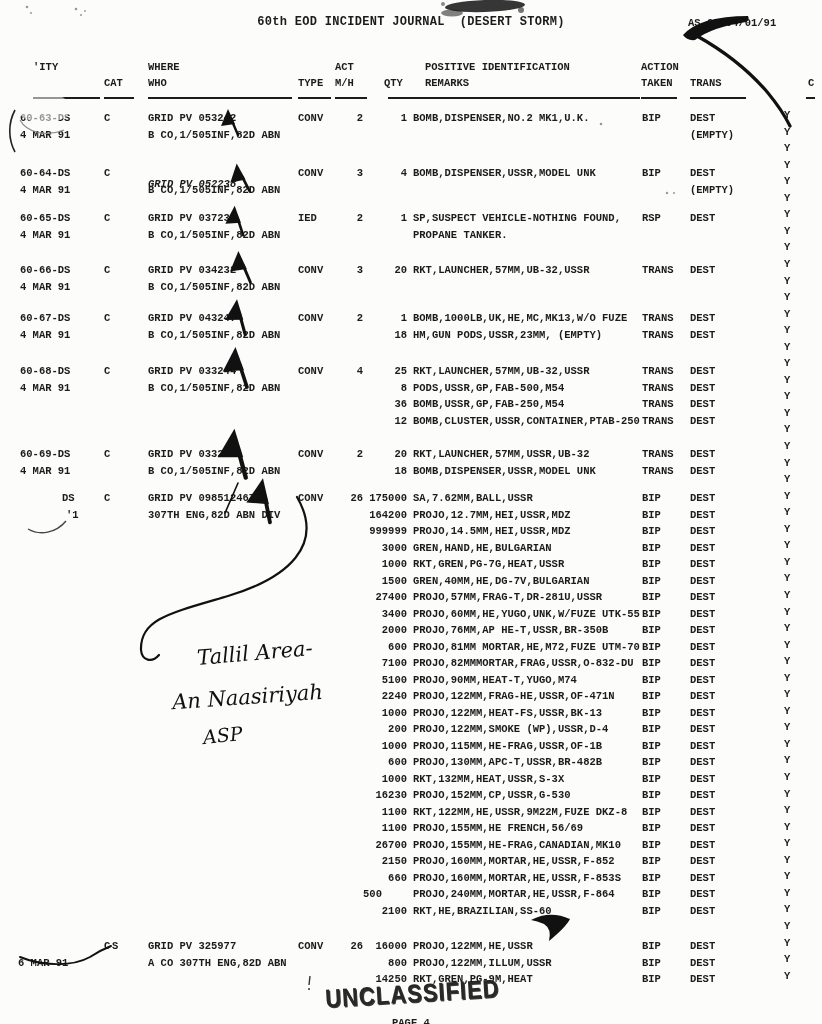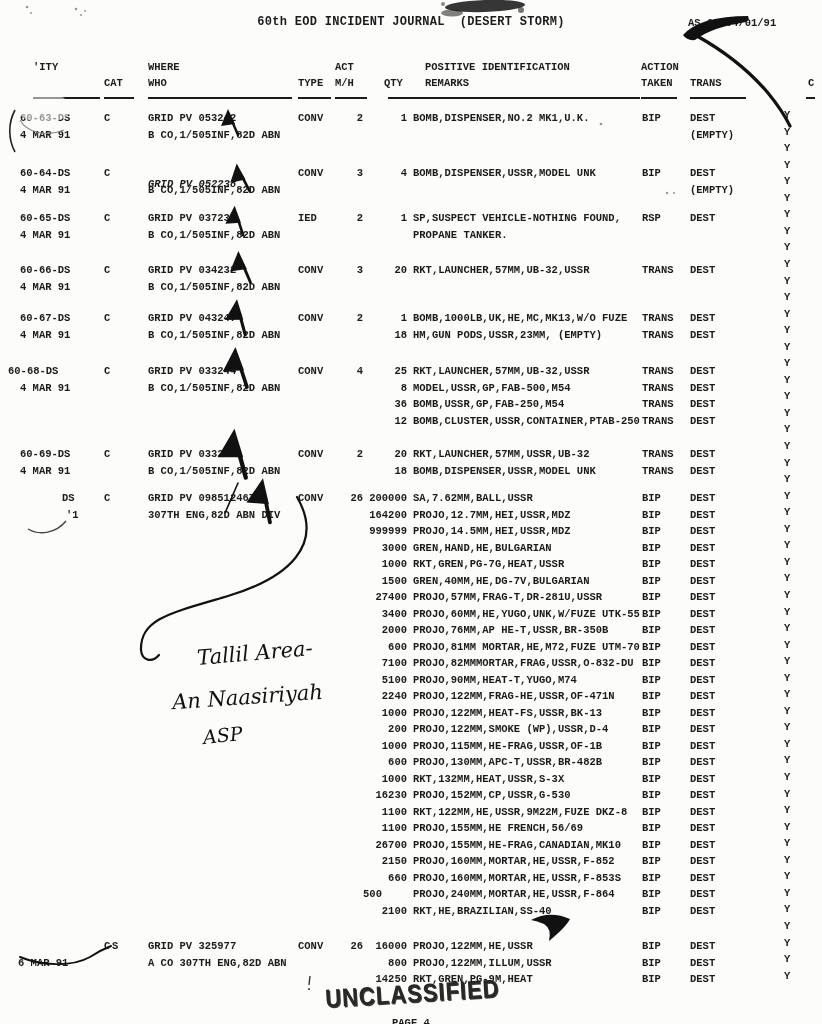--- a/index.html
+++ b/index.html
@@ -107,33 +107,33 @@
       <div class="t" style="left: 20px; top: 328.5px;">4 MAR 91</div>
       <div class="t" style="left: 148px; top: 328.5px;">B CO,1/505INF,82D ABN</div>
       <div class="t r" style="left: 338px; top: 312px; width: 69px;">1</div>
       <div class="t" style="left: 413px; top: 312px;">BOMB,1000LB,UK,HE,MC,MK13,W/O FUZE</div>
       <div class="t" style="left: 642px; top: 312px;">TRANS</div>
       <div class="t" style="left: 690px; top: 312px;">DEST</div>
       <div class="t r" style="left: 338px; top: 328.5px; width: 69px;">18</div>
       <div class="t" style="left: 413px; top: 328.5px;">HM,GUN PODS,USSR,23MM, (EMPTY)</div>
       <div class="t" style="left: 642px; top: 328.5px;">TRANS</div>
       <div class="t" style="left: 690px; top: 328.5px;">DEST</div>
-      <div class="t" style="left: 8px; top: 365px;">60-68-DS</div>
+      <div class="t" style="left: 20px; top: 365px;">60-68-DS</div>
       <div class="t" style="left: 104px; top: 365px;">C</div>
       <div class="t" style="left: 148px; top: 365px;">GRID PV 033244</div>
       <div class="t" style="left: 298px; top: 365px;">CONV</div>
       <div class="t r" style="left: 333px; top: 365px; width: 30px;">4</div>
       <div class="t" style="left: 20px; top: 381.5px;">4 MAR 91</div>
       <div class="t" style="left: 148px; top: 381.5px;">B CO,1/505INF,82D ABN</div>
       <div class="t r" style="left: 338px; top: 365px; width: 69px;">25</div>
       <div class="t" style="left: 413px; top: 365px;">RKT,LAUNCHER,57MM,UB-32,USSR</div>
       <div class="t" style="left: 642px; top: 365px;">TRANS</div>
       <div class="t" style="left: 690px; top: 365px;">DEST</div>
       <div class="t r" style="left: 338px; top: 381.5px; width: 69px;">8</div>
-      <div class="t" style="left: 413px; top: 381.5px;">MODEL,USSR,GP,FAB-500,M54</div>
+      <div class="t" style="left: 413px; top: 381.5px;">PODS,USSR,GP,FAB-500,M54</div>
       <div class="t" style="left: 642px; top: 381.5px;">TRANS</div>
       <div class="t" style="left: 690px; top: 381.5px;">DEST</div>
       <div class="t r" style="left: 338px; top: 398px; width: 69px;">36</div>
       <div class="t" style="left: 413px; top: 398px;">BOMB,USSR,GP,FAB-250,M54</div>
       <div class="t" style="left: 642px; top: 398px;">TRANS</div>
       <div class="t" style="left: 690px; top: 398px;">DEST</div>
       <div class="t r" style="left: 338px; top: 414.5px; width: 69px;">12</div>
       <div class="t" style="left: 413px; top: 414.5px;">BOMB,CLUSTER,USSR,CONTAINER,PTAB-250</div>
       <div class="t" style="left: 642px; top: 414.5px;">TRANS</div>
       <div class="t" style="left: 690px; top: 414.5px;">DEST</div>
@@ -152,21 +152,21 @@
       <div class="t" style="left: 413px; top: 464.5px;">BOMB,DISPENSER,USSR,MODEL UNK</div>
       <div class="t" style="left: 642px; top: 464.5px;">TRANS</div>
       <div class="t" style="left: 690px; top: 464.5px;">DEST</div>
       <div class="t" style="left: 62px; top: 492px;">DS</div>
       <div class="t" style="left: 104px; top: 492px;">C</div>
       <div class="t" style="left: 148px; top: 492px;">GRID PV 0985124678</div>
       <div class="t" style="left: 298px; top: 492px;">CONV</div>
       <div class="t r" style="left: 333px; top: 492px; width: 30px;">26</div>
       <div class="t" style="left: 66px; top: 508.5px;">'1</div>
       <div class="t" style="left: 148px; top: 508.5px;">307TH ENG,82D ABN DIV</div>
-      <div class="t r" style="left: 338px; top: 492px; width: 69px;">200000</div>
+      <div class="t r" style="left: 338px; top: 492px; width: 69px;">175000</div>
       <div class="t" style="left: 413px; top: 492px;">SA,7.62MM,BALL,USSR</div>
       <div class="t" style="left: 642px; top: 492px;">BIP</div>
       <div class="t" style="left: 690px; top: 492px;">DEST</div>
       <div class="t r" style="left: 338px; top: 508.5px; width: 69px;">164200</div>
       <div class="t" style="left: 413px; top: 508.5px;">PROJO,12.7MM,HEI,USSR,MDZ</div>
       <div class="t" style="left: 642px; top: 508.5px;">BIP</div>
       <div class="t" style="left: 690px; top: 508.5px;">DEST</div>
       <div class="t r" style="left: 338px; top: 525px; width: 69px;">999999</div>
       <div class="t" style="left: 413px; top: 525px;">PROJO,14.5MM,HEI,USSR,MDZ</div>
       <div class="t" style="left: 642px; top: 525px;">BIP</div>
@@ -253,21 +253,21 @@
       <div class="t" style="left: 690px; top: 855px;">DEST</div>
       <div class="t r" style="left: 338px; top: 871.5px; width: 69px;">660</div>
       <div class="t" style="left: 413px; top: 871.5px;">PROJO,160MM,MORTAR,HE,USSR,F-853S</div>
       <div class="t" style="left: 642px; top: 871.5px;">BIP</div>
       <div class="t" style="left: 690px; top: 871.5px;">DEST</div>
       <div class="t r" style="left: 338px; top: 888px; width: 69px; text-align: center;">500</div>
       <div class="t" style="left: 413px; top: 888px;">PROJO,240MM,MORTAR,HE,USSR,F-864</div>
       <div class="t" style="left: 642px; top: 888px;">BIP</div>
       <div class="t" style="left: 690px; top: 888px;">DEST</div>
       <div class="t r" style="left: 338px; top: 904.5px; width: 69px;">2100</div>
-      <div class="t" style="left: 413px; top: 904.5px;">RKT,HE,BRAZILIAN,SS-40</div>
+      <div class="t" style="left: 413px; top: 904.5px;">RKT,HE,BRAZILIAN,SS-60</div>
       <div class="t" style="left: 642px; top: 904.5px;">BIP</div>
       <div class="t" style="left: 690px; top: 904.5px;">DEST</div>
       <div class="t" style="left: 112px; top: 940px;">S</div>
       <div class="t" style="left: 104px; top: 940px;">C</div>
       <div class="t" style="left: 148px; top: 940px;">GRID PV 325977</div>
       <div class="t" style="left: 298px; top: 940px;">CONV</div>
       <div class="t r" style="left: 333px; top: 940px; width: 30px;">26</div>
       <div class="t" style="left: 18px; top: 956.5px;">6 MAR 91</div>
       <div class="t" style="left: 148px; top: 956.5px; text-align: center;">A CO 307TH ENG,82D ABN</div>
       <div class="t r" style="left: 338px; top: 940px; width: 69px;">16000</div>

